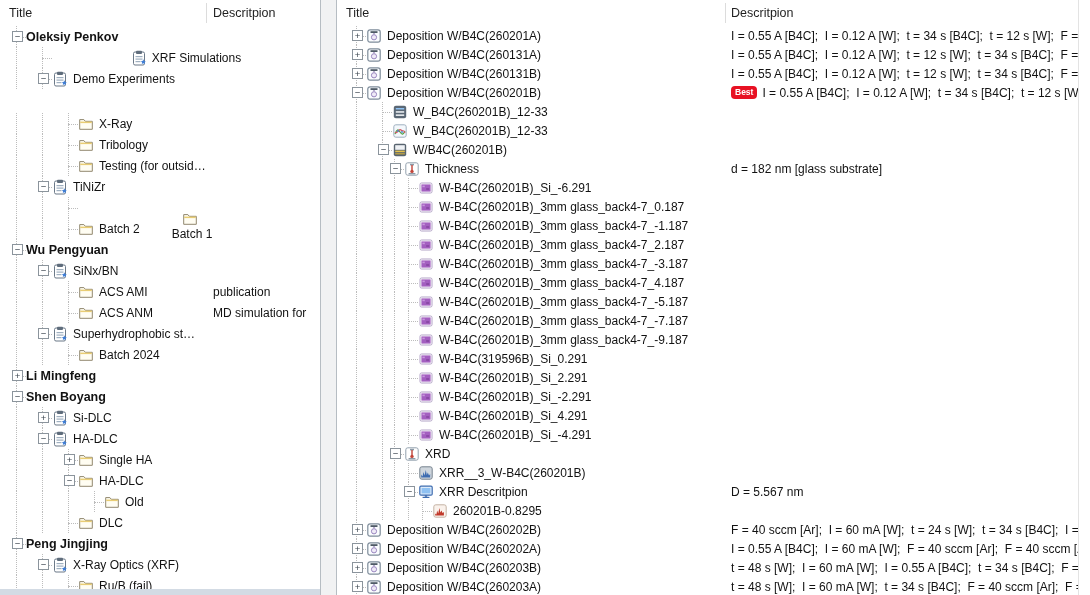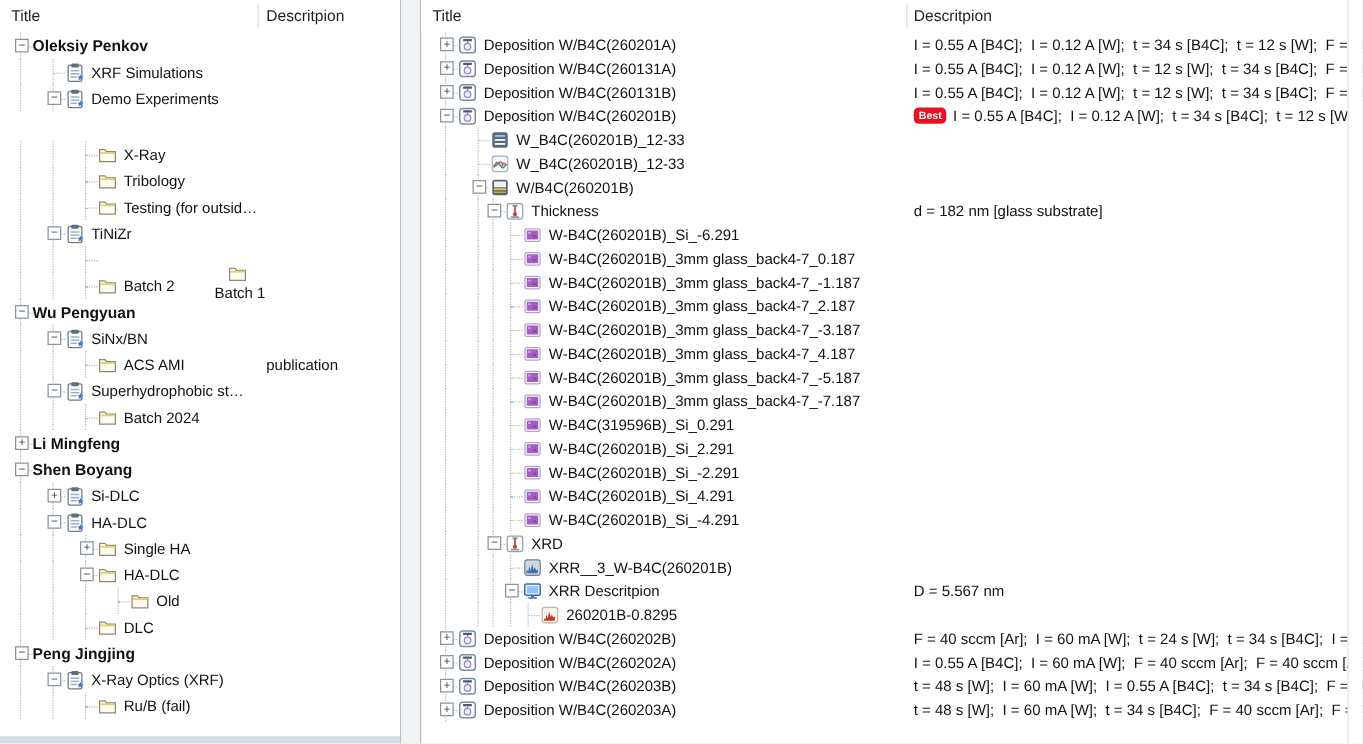--- a/index.html
+++ b/index.html
@@ -47,21 +47,21 @@
             <span class="slot">
               <span class="ebox">−</span>
             </span>
             <span class="label bold">Oleksiy Penkov</span>
           </div>
         </div>
         <div class="tree-row" style="height: 21px;">
           <span class="guide" style="left:16px"></span>
           <span class="guide" style="left:42px"></span>
           <span class="stub" style="left:42px;width:10px"></span>
-          <div class="row-main" style="padding-left: 38px;">
+          <div class="row-main" style="padding-left: 38px; justify-content: center;">
             <span class="slot"></span>
             <span class="icon">
               <svg viewBox="0 0 16 16">
                 <rect x="2.5" y="2" width="11" height="13" rx="1.5" fill="#fff" stroke="#6b7988"></rect>
                 <rect x="5" y="0.8" width="6" height="3.2" rx="1" fill="#5f6d7c"></rect>
                 <rect x="4.5" y="6" width="7" height="1.2" fill="#9fb0c0"></rect>
                 <rect x="4.5" y="8.5" width="7" height="1.2" fill="#9fb0c0"></rect>
                 <rect x="4.5" y="11" width="5" height="1.2" fill="#9fb0c0"></rect>
                 <path d="M12.3 9.3 l0.8 1.6 1.6 0.3 -1.1 1.2 0.3 1.7 -1.6 -0.8 -1.5 0.8 0.3 -1.7 -1.2 -1.2 1.7 -0.3 z" fill="#3f7ed6"></path>
               </svg>
@@ -231,20 +231,37 @@
             <span class="slot"></span>
             <span class="icon">
               <svg viewBox="0 0 16 16">
                 <path d="M1.7 3.6 h4.2 l1.4 1.7 h7 v8 h-12.6 z" fill="#fffdf2" stroke="#91886f"></path>
                 <rect x="2.2" y="5.6" width="11.6" height="1.5" fill="#e9cd74"></rect>
               </svg>
             </span>
             <span class="label">ACS AMI</span>
           </div>
           <span class="desc" style="left: 213px;"><span>publication</span></span>
+        </div>
+        <div class="tree-row" style="height: 21px;">
+          <span class="guide" style="left:16px"></span>
+          <span class="guide" style="left:42px"></span>
+          <span class="guide" style="left:68px"></span>
+          <span class="stub" style="left:68px;width:10px"></span>
+          <div class="row-main" style="padding-left: 64px;">
+            <span class="slot"></span>
+            <span class="icon">
+              <svg viewBox="0 0 16 16">
+                <path d="M1.7 3.6 h4.2 l1.4 1.7 h7 v8 h-12.6 z" fill="#fffdf2" stroke="#91886f"></path>
+                <rect x="2.2" y="5.6" width="11.6" height="1.5" fill="#e9cd74"></rect>
+              </svg>
+            </span>
+            <span class="label">ACS ANM</span>
+          </div>
+          <span class="desc" style="left: 213px;"><span>MD simulation for</span></span>
         </div>
         <div class="tree-row" style="height: 21px;">
           <span class="guide" style="left:16px"></span>
           <span class="guide" style="left:42px"></span>
           <span class="stub" style="left:42px;width:10px"></span>
           <div class="row-main" style="padding-left: 38px;">
             <span class="slot">
               <span class="ebox">−</span>
             </span>
             <span class="icon">
@@ -780,20 +797,39 @@
           <div class="row-main" style="padding-left: 67px;">
             <span class="slot"></span>
             <span class="icon">
               <svg viewBox="0 0 16 16">
                 <rect x="2" y="3" width="12" height="10" rx="1.5" fill="#fff" stroke="#b2a3c6"></rect>
                 <rect x="3.4" y="4.4" width="9.2" height="7.2" fill="#a35fc0"></rect>
                 <rect x="4.4" y="5.6" width="2.4" height="1.6" fill="#c898dd"></rect>
                 <rect x="8.2" y="8" width="3" height="2" fill="#8a4aa6"></rect>
               </svg>
             </span>
+            <span class="label">W-B4C(260201B)_3mm glass_back4-7_-9.187</span>
+          </div>
+        </div>
+        <div class="tree-row" style="height: 19px;">
+          <span class="guide" style="left:19px"></span>
+          <span class="guide" style="left:45px"></span>
+          <span class="guide" style="left:57px"></span>
+          <span class="guide" style="left:71px"></span>
+          <span class="stub" style="left:71px;width:10px"></span>
+          <div class="row-main" style="padding-left: 67px;">
+            <span class="slot"></span>
+            <span class="icon">
+              <svg viewBox="0 0 16 16">
+                <rect x="2" y="3" width="12" height="10" rx="1.5" fill="#fff" stroke="#b2a3c6"></rect>
+                <rect x="3.4" y="4.4" width="9.2" height="7.2" fill="#a35fc0"></rect>
+                <rect x="4.4" y="5.6" width="2.4" height="1.6" fill="#c898dd"></rect>
+                <rect x="8.2" y="8" width="3" height="2" fill="#8a4aa6"></rect>
+              </svg>
+            </span>
             <span class="label">W-B4C(319596B)_Si_0.291</span>
           </div>
         </div>
         <div class="tree-row" style="height: 19px;">
           <span class="guide" style="left:19px"></span>
           <span class="guide" style="left:45px"></span>
           <span class="guide" style="left:57px"></span>
           <span class="guide" style="left:71px"></span>
           <span class="stub" style="left:71px;width:10px"></span>
           <div class="row-main" style="padding-left: 67px;">

